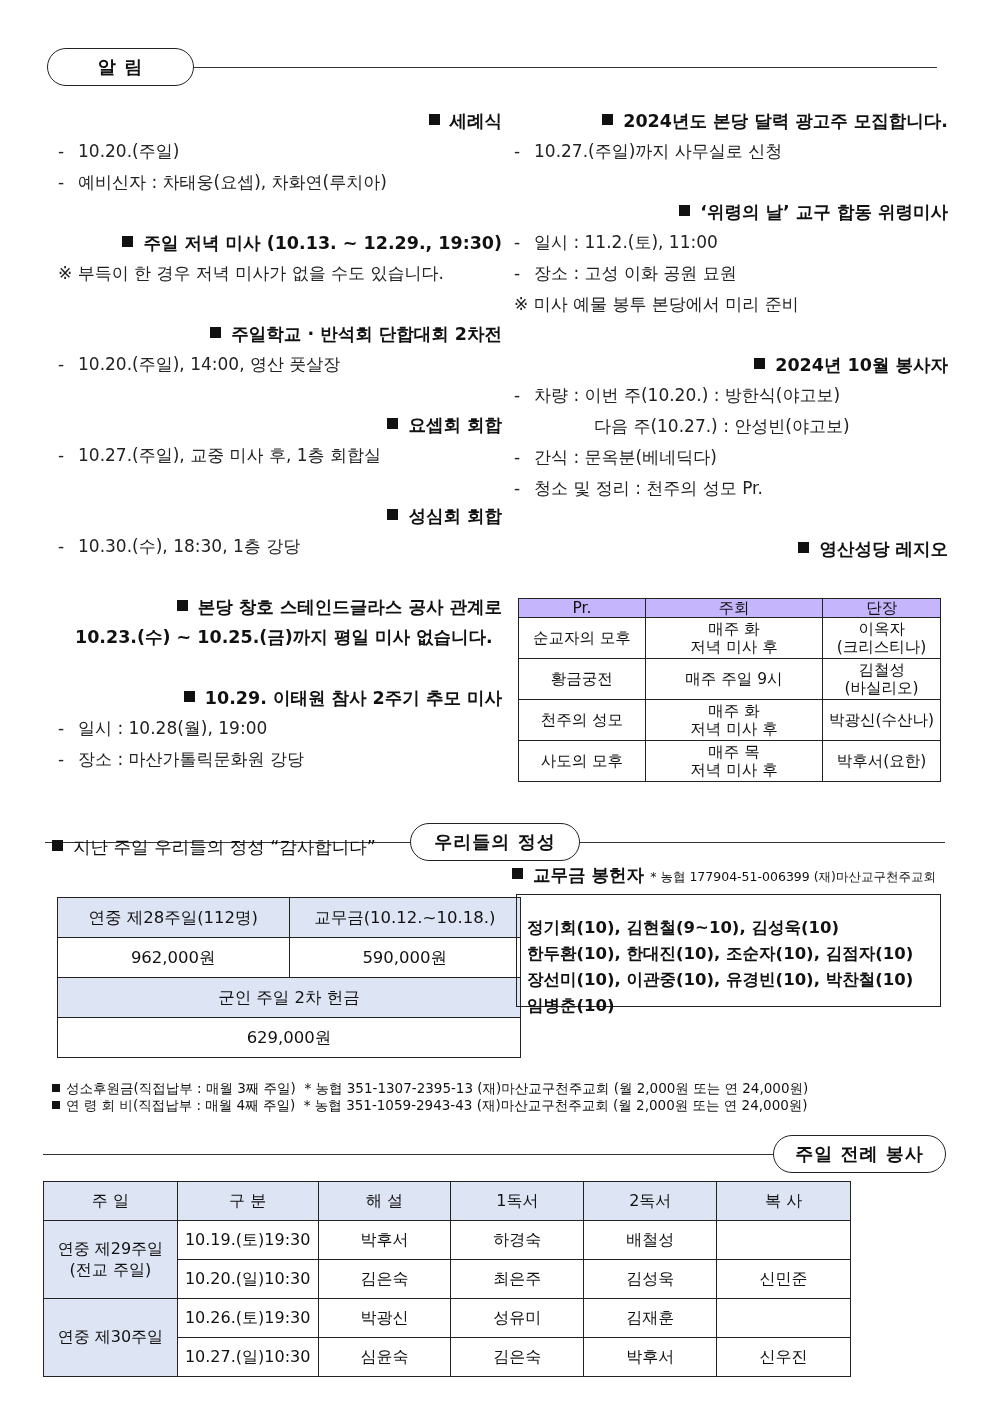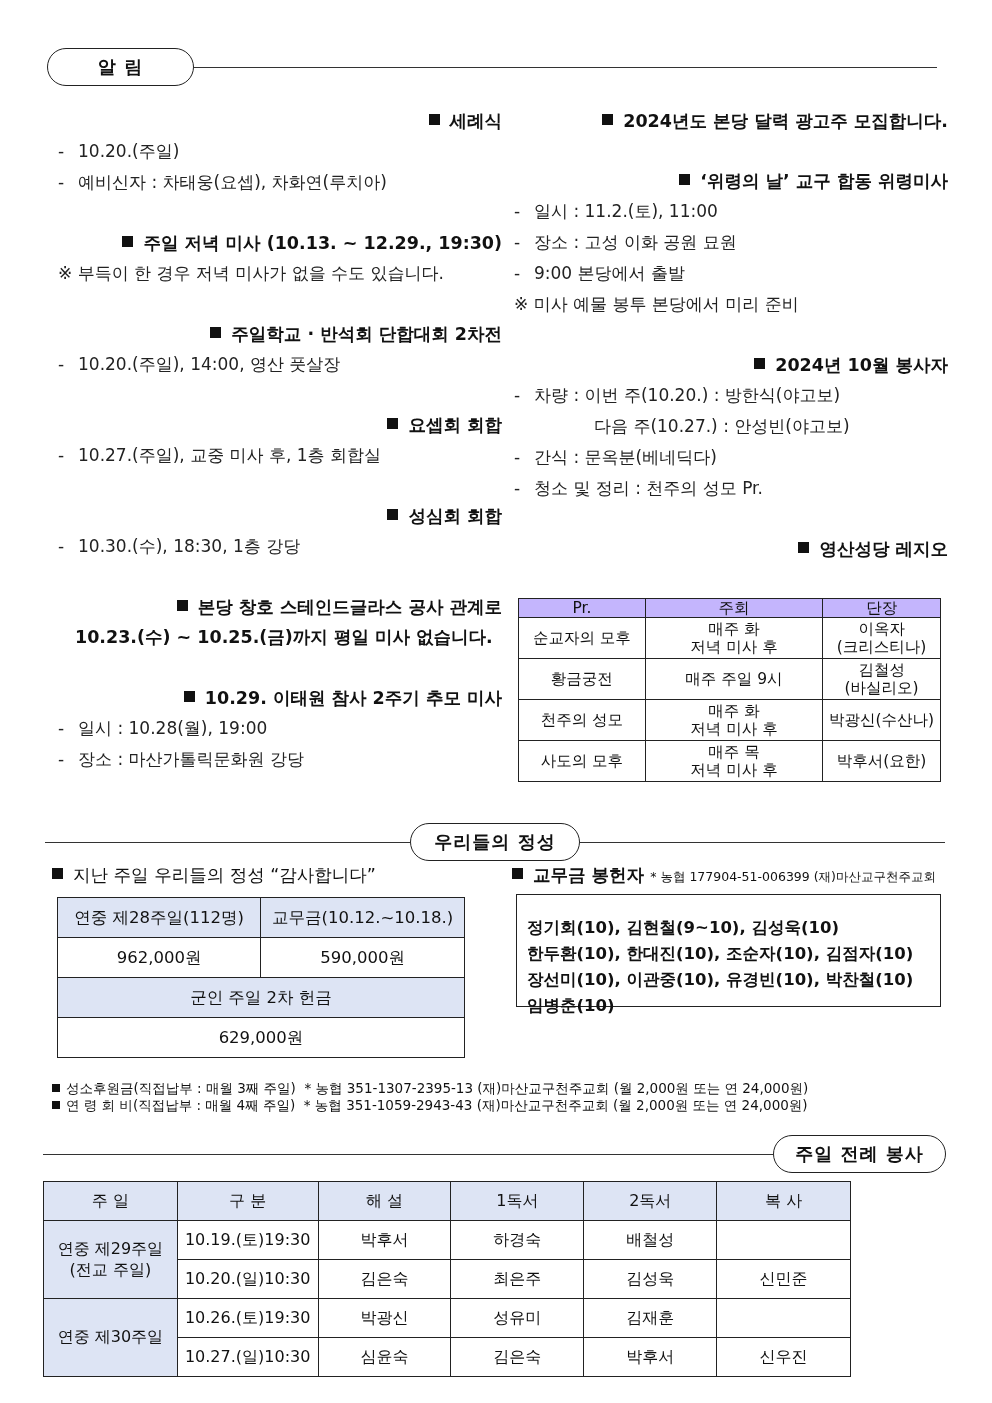--- a/index.html
+++ b/index.html
@@ -70,27 +70,27 @@
   <div class="sec">
     <div class="sec-title"><span class="sq"></span><span>10.29. 이태원 참사 2주기 추모 미사</span></div>
     <div class="line"><span class="dash">-</span><span>일시 : 10.28(월), 19:00</span></div>
     <div class="line"><span class="dash">-</span><span>장소 : 마산가톨릭문화원 강당</span></div>
   </div>
 </div>
 
 <div class="col" style="left:508px;top:106px;width:440px;">
   <div class="sec">
     <div class="sec-title"><span class="sq"></span><span>2024년도 본당 달력 광고주 모집합니다.</span></div>
+    <div class="line"><span class="dash">-</span><span>10.27.(주일)까지 사무실로 신청</span></div>
   </div>
   <div style="height:30px"></div>
   <div class="sec">
     <div class="sec-title"><span class="sq"></span><span>‘위령의 날’ 교구 합동 위령미사</span></div>
     <div class="line"><span class="dash">-</span><span>일시 : 11.2.(토), 11:00</span></div>
     <div class="line"><span class="dash">-</span><span>장소 : 고성 이화 공원 묘원</span></div>
-    <div class="line"><span class="dash">-</span><span>9:00 본당에서 출발</span></div>
     <div class="line">※ 미사 예물 봉투 본당에서 미리 준비</div>
   </div>
   <div style="height:30px"></div>
   <div class="sec">
     <div class="sec-title"><span class="sq"></span><span>2024년 10월 봉사자</span></div>
     <div class="line"><span class="dash">-</span><span>차량 : 이번 주(10.20.) : 방한식(야고보)</span></div>
     <div class="line indent2">다음 주(10.27.) : 안성빈(야고보)</div>
     <div class="line"><span class="dash">-</span><span>간식 : 문옥분(베네딕다)</span></div>
     <div class="line"><span class="dash">-</span><span>청소 및 정리 : 천주의 성모 Pr.</span></div>
   </div>
@@ -132,25 +132,25 @@
     <td>매주 목<br>저녁 미사 후</td>
     <td>박후서(요한)</td>
   </tr>
 </tbody>
   </table>
 
 <div class="hline" style="left:45px;top:842px;width:365px;"></div>
 <div class="pill" style="left:410px;top:823px;width:170px;height:38px;text-align:center;">우리들의 정성</div>
 <div class="hline" style="left:580px;top:842px;width:365px;"></div>
 
-<div class="abs sec-title" style="left:52px;top:860px;font-weight:normal;">
+<div class="abs sec-title" style="left:52px;top:832px;font-weight:normal;">
   <span class="sq"></span><span>지난 주일 우리들의 정성 “감사합니다”</span>
 </div>
 
-<table class="offer abs" style="left:57px;top:897px;width:408px;padding-left:43px;">
+<table class="offer abs" style="left:57px;top:897px;width:464px;padding-left:43px;">
   <colgroup>
       <col style="width:204px">
       <col style="width:204px">
     </colgroup>
   <tbody>
       <tr>
     <td class="hd">연중 제28주일(112명)</td>
     <td class="hd">교무금(10.12.~10.18.)</td>
   </tr>
   <tr>

